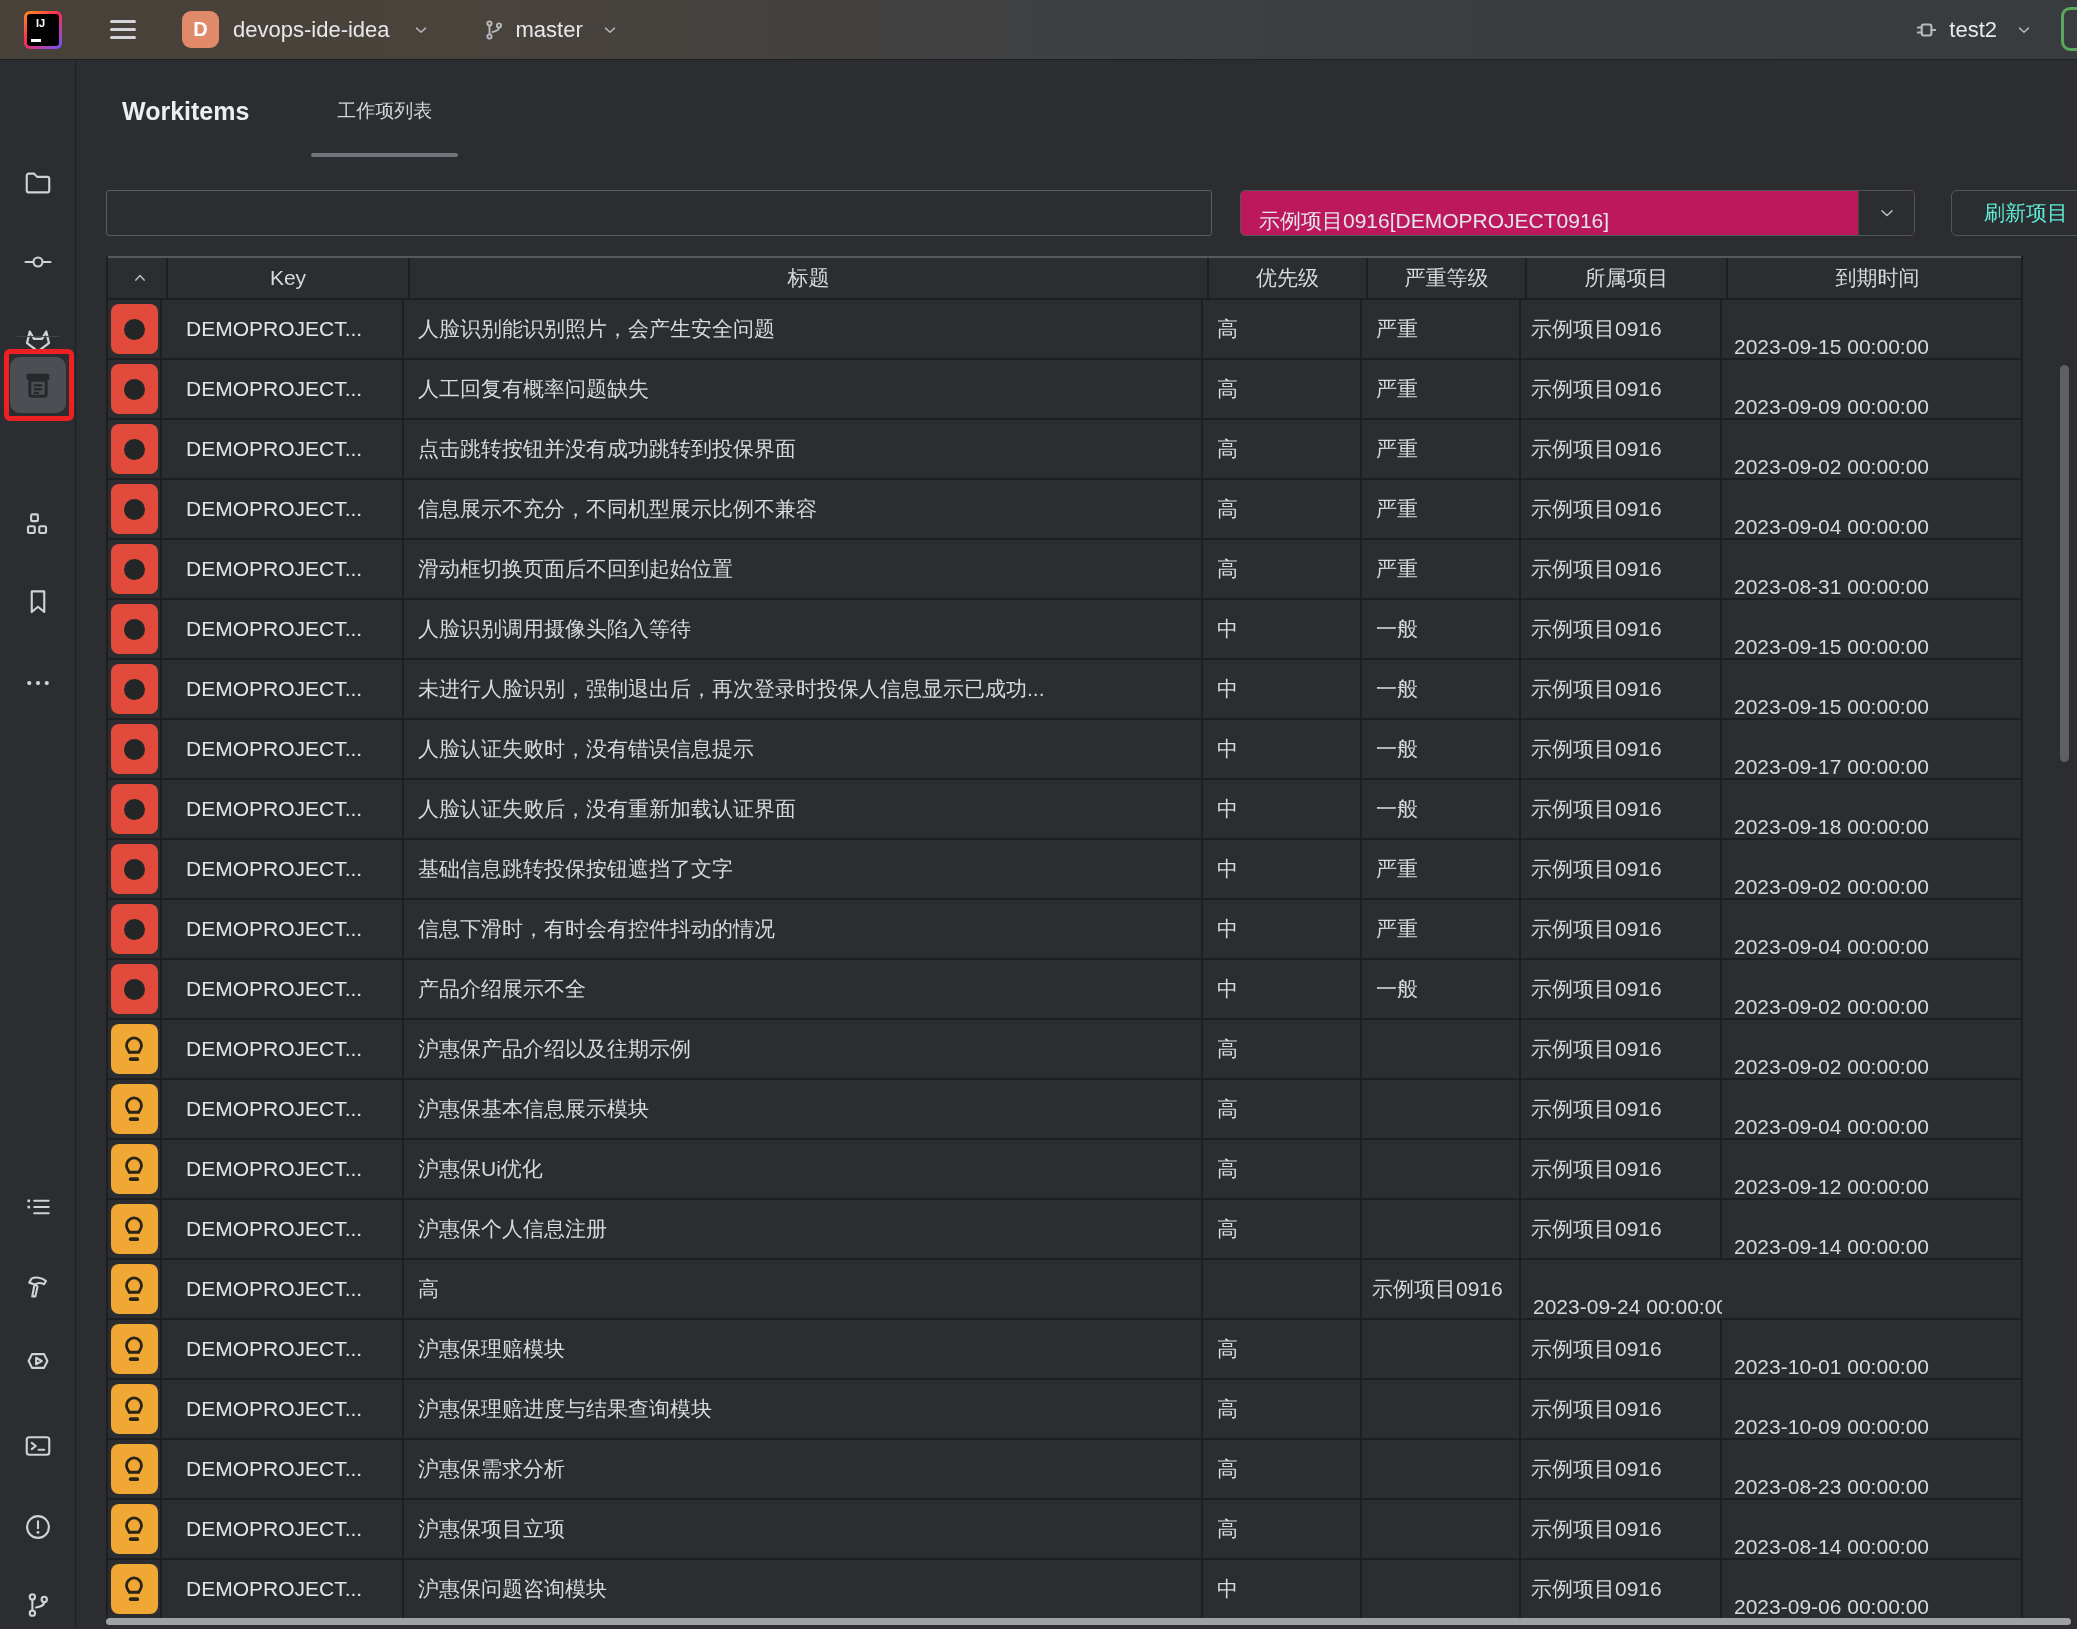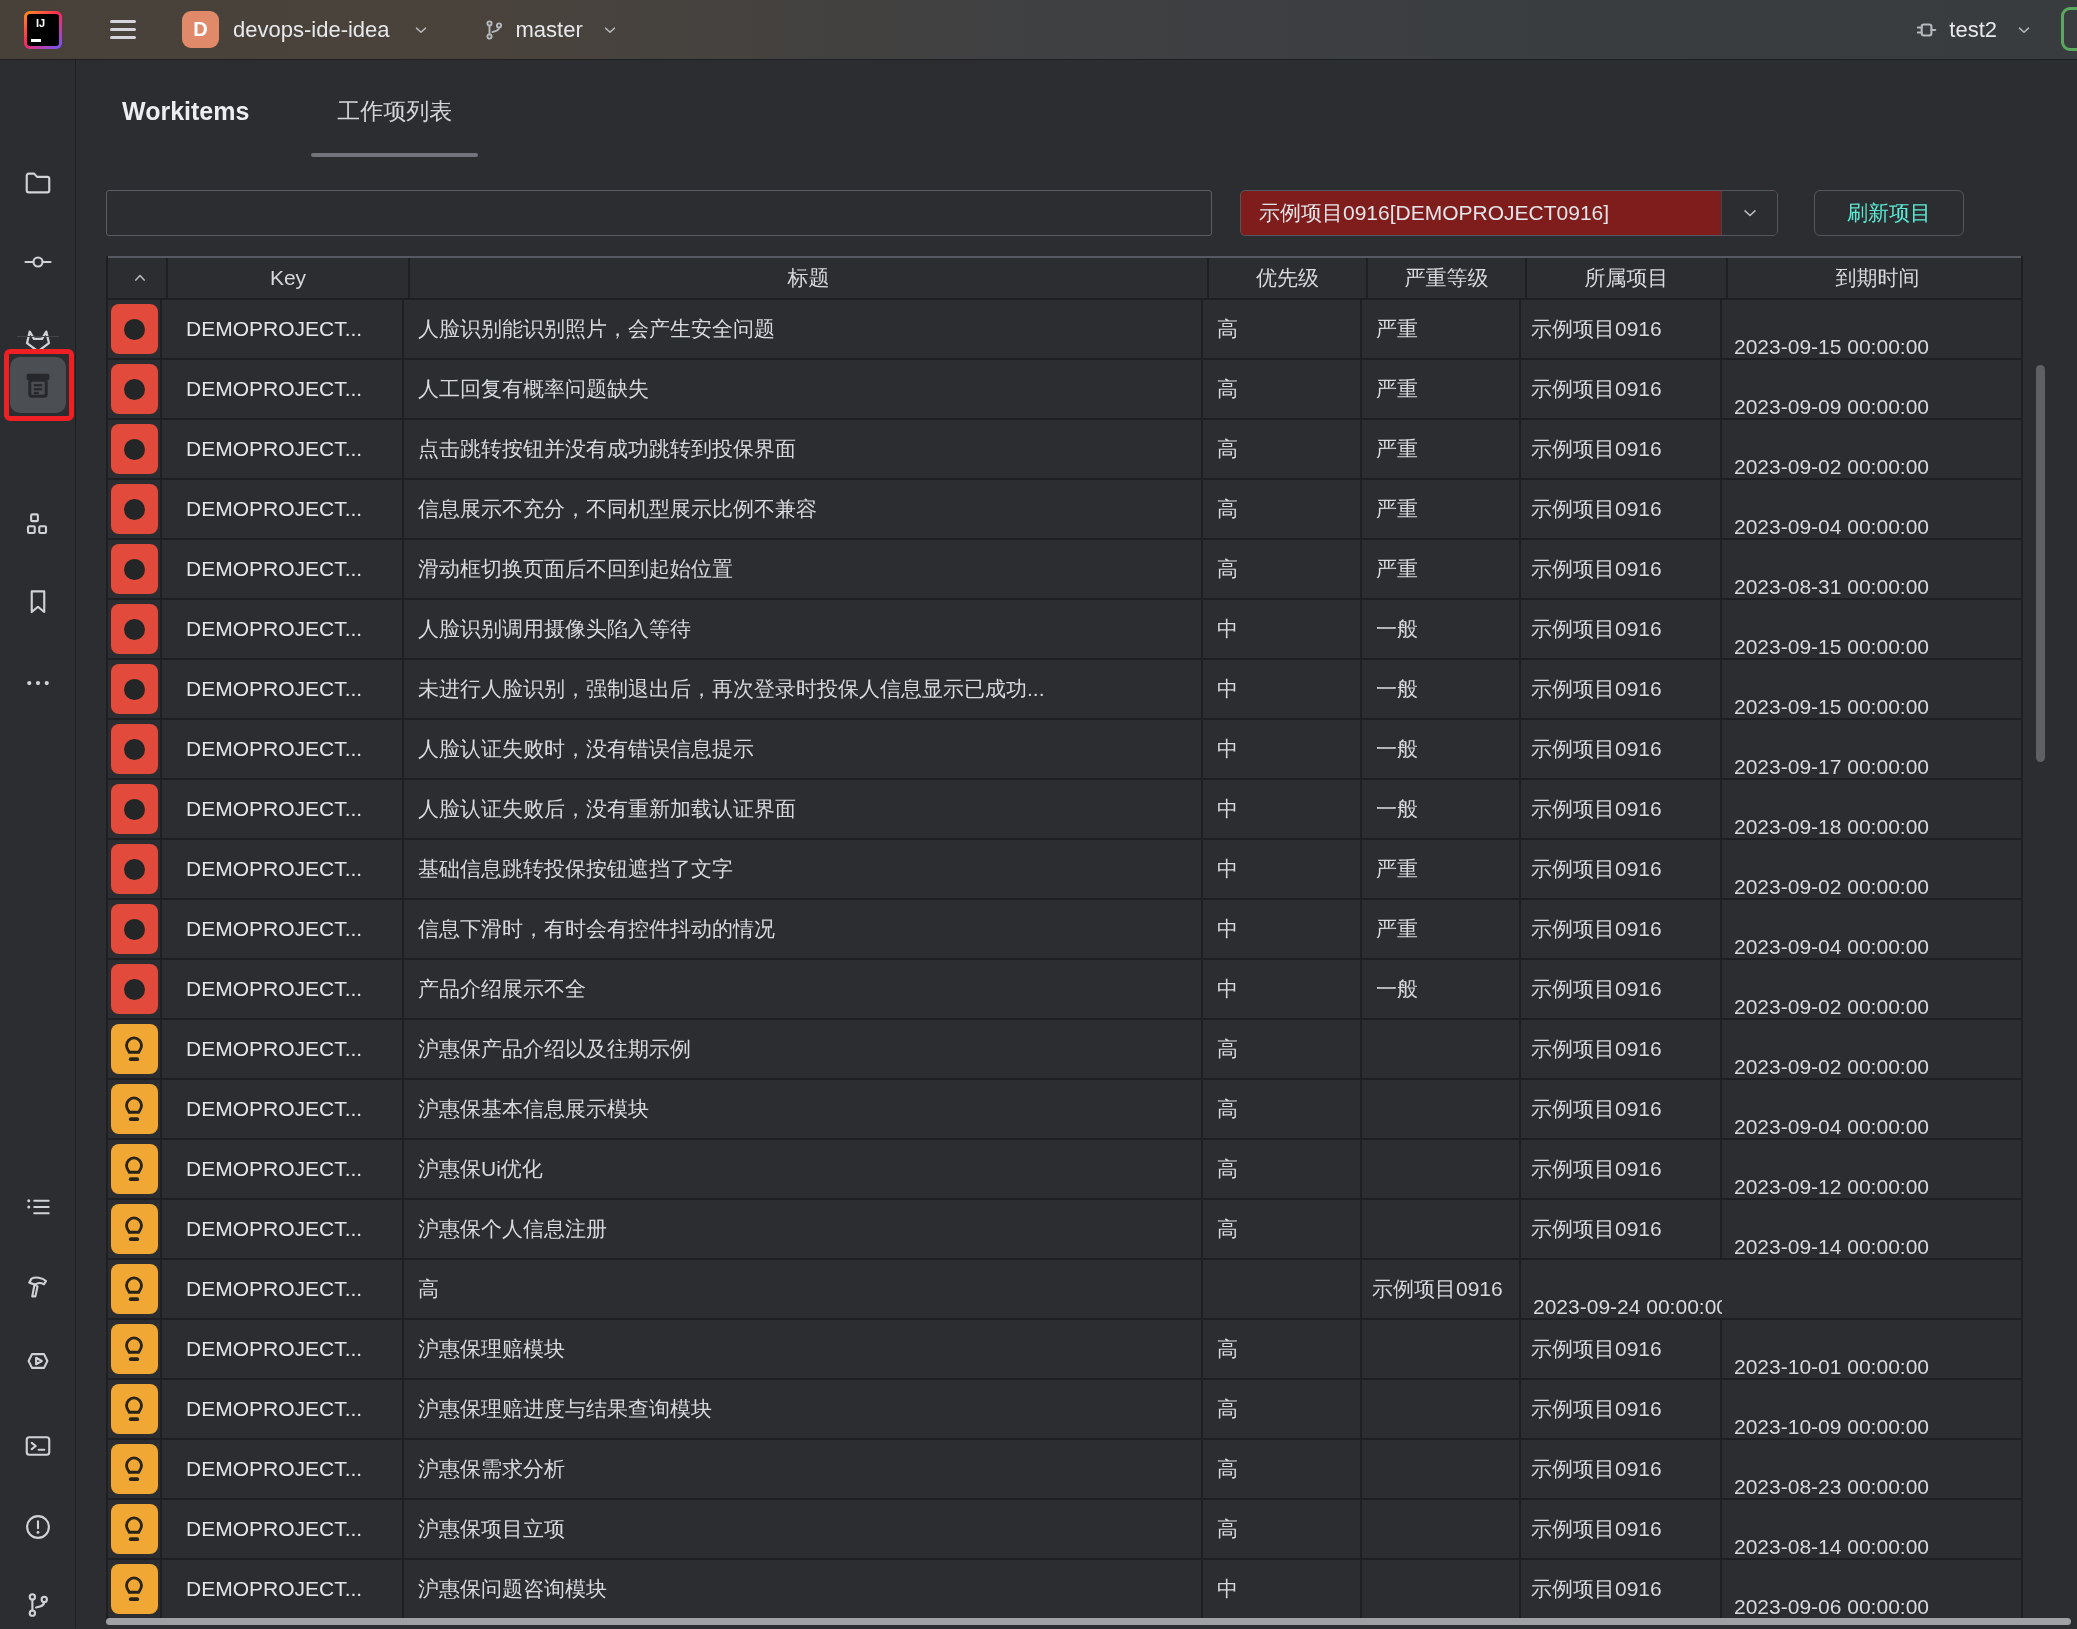--- a/index.html
+++ b/index.html
@@ -38,30 +38,30 @@
   .tool-sel { position:absolute; top:297px; left:10px; width:56px; height:56px; border-radius:10px;
     background:#4b4f54; display:flex; align-items:center; justify-content:center; cursor:pointer; }
   .annotation-box { position:absolute; top:289px; left:4px; width:70px; height:72px;
     border:5px solid #ee2024; border-radius:6px; z-index:20; pointer-events:none; }
 
   
   .main { flex:1; position:relative; padding:0 0 0 30px; }
   .page-header { display:flex; align-items:center; height:102px; padding-left:4px;margin-left:12px; }
   .page-title { font-size:25px; font-weight:bold; color:#eceef1; }
   .tab { position:relative; margin-left:62px; padding:0 26px; height:100%;
-    display:flex; align-items:center; font-size:23px; color:#d3d5d9; cursor:pointer; }
+    display:flex; align-items:center; font-size:19px; color:#d3d5d9; cursor:pointer; }
   .tab::after { content:""; position:absolute; left:0; right:0; bottom:5px; height:4.5px;
     background:#71757b; border-radius:3px; }
 
   .controls { display:flex; align-items:center; margin-top:28px; }
   .search-input { width:1106px; height:46px; background:#2b2d30; border:1.5px solid #5a5e64;
     border-radius:3px; color:#dee0e3; font-size:21px; padding:0 14px; outline:none;
     font-family:"Liberation Sans","DejaVu Sans",sans-serif; }
-  .combo { margin-left:28px; width:538px; height:46px; border:1.5px solid #53565c; border-radius:5px;
-    background:#7f1d1d; display:flex; align-items:center; cursor:pointer; overflow:hidden; }
+  .combo { margin-left:28px; width:675px; height:46px; border:1.5px solid #53565c; border-radius:5px;
+    background:#be185d; display:flex; align-items:flex-end; cursor:pointer; overflow:hidden; }
   .combo-value { flex:1; padding:0 18px; font-size:21px; color:#e3e5e8; white-space:nowrap; }
   .combo-arrow { width:56px; height:100%; display:flex; align-items:center; justify-content:center;
     background:#2b2d30; border-left:1px solid #43454a; }
   .refresh-btn { margin-left:36px; width:150px; height:46px; border:1.5px solid #53565c; border-radius:6px;
     background:transparent; color:#5eead4; font-size:21px; cursor:pointer;
     font-family:"Liberation Sans","DejaVu Sans",sans-serif; }
 
   
   .table { margin-top:20px; width:1917px; border-left:2px solid #1e1f22; border-right:2px solid #1e1f22; }
   .thead { display:grid; grid-template-columns:54px 242px 799px 159px 159px 201px 299px;

